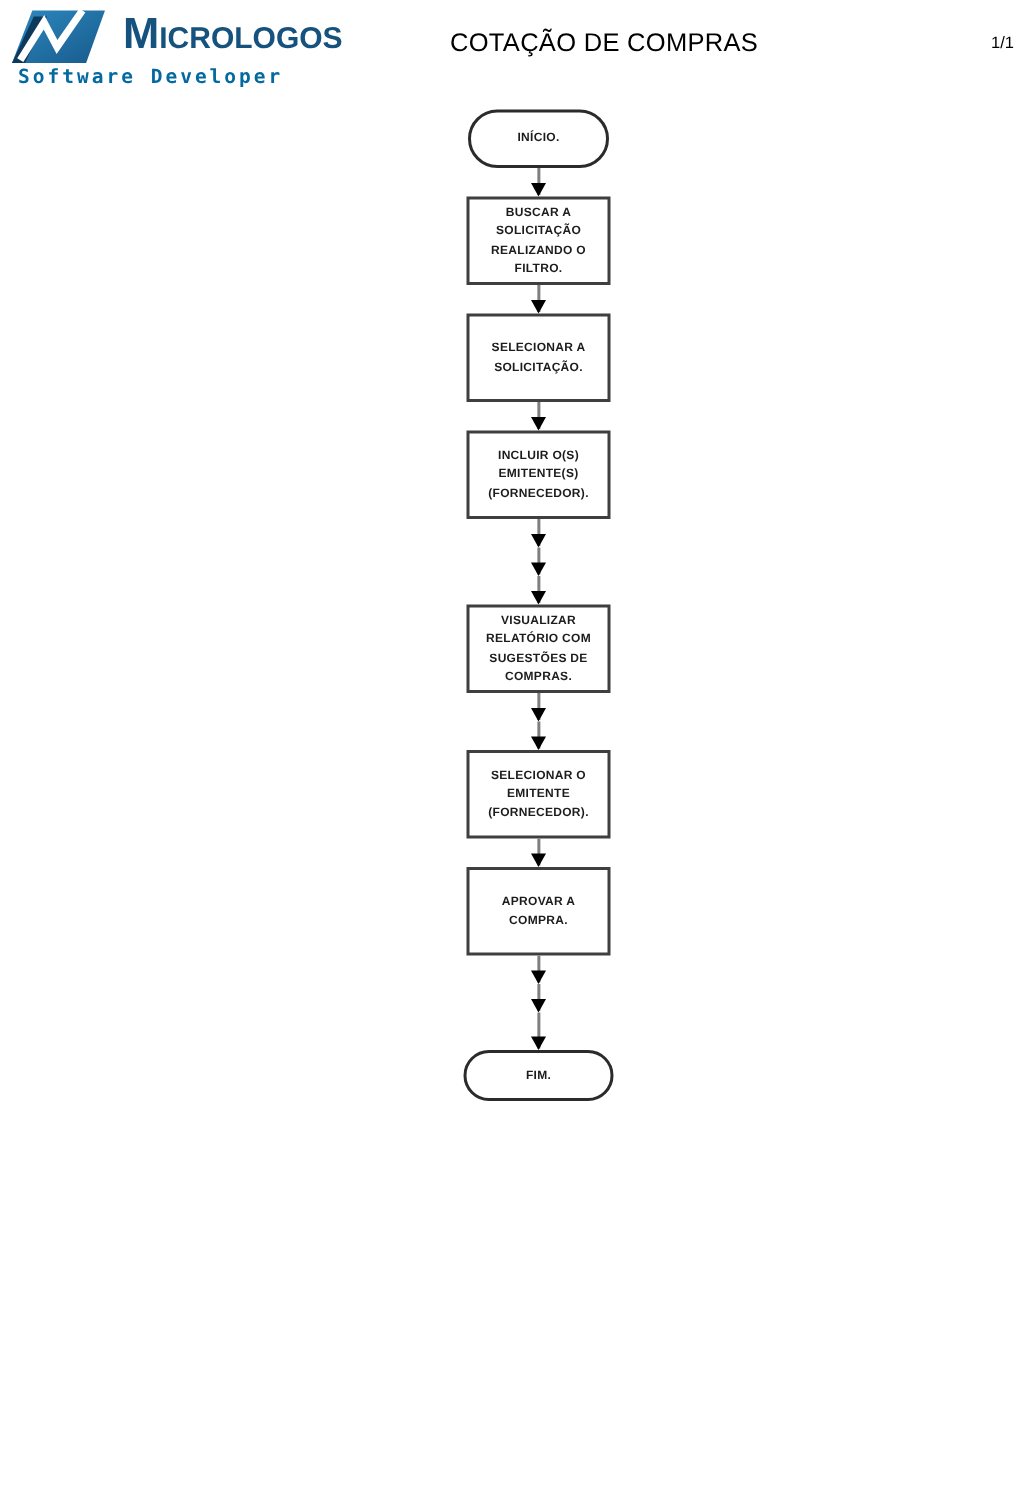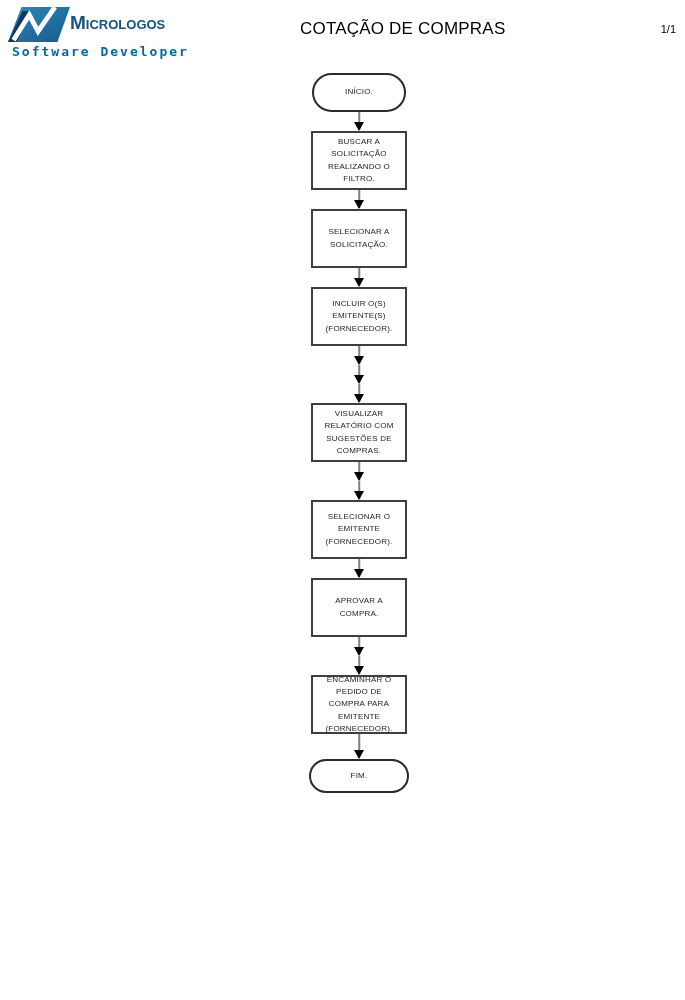--- a/index.html
+++ b/index.html
@@ -21,25 +21,25 @@
     width: 230px;
   }
   .logo-row {
     display: flex;
     align-items: flex-start;
   }
   .logo-icon { width: 62px; height: 37px; flex: 0 0 auto; }
   .brand-name {
     font-variant: small-caps;
     font-weight: bold;
-    font-size: 19px;
+    font-size: 29px;
     line-height: 30px;
     color: #16527e;
     letter-spacing: 0px;
-    margin-left: 0;
+    margin-left: 12px;
     margin-top: 2px;
   }
   .brand-tagline {
     font-family: "DejaVu Sans Mono", monospace;
     font-weight: bold;
     font-size: 13px;
     letter-spacing: 2px;
     color: #0369a1;
     margin-top: 1px;
     margin-left: 4px;
@@ -93,21 +93,21 @@
     justify-content: center;
     text-align: center;
   }
   .terminator.end {
     width: 100px;
     height: 34px;
     border-radius: 17px;
   }
   .node-label {
     font-size: 8px;
-    font-weight: normal;
+    font-weight: bold;
     color: #1c1c1c;
     line-height: 1.55;
     letter-spacing: 0.2px;
   }
   .connector {
     position: relative;
     width: 100%;
     height: 19px;
     flex: 0 0 auto;
   }
@@ -216,23 +216,20 @@
       <span class="node-label">APROVAR A COMPRA.</span>
     </div>
     <div class="connector">
       <div class="line" style="background: rgb(127, 127, 127);"></div>
       <div class="head" style="border-top-color: rgb(0, 0, 0);"></div>
     </div>
     <div class="connector">
       <div class="line" style="background: rgb(127, 127, 127);"></div>
       <div class="head" style="border-top-color: rgb(0, 0, 0);"></div>
     </div>
-    <div class="process">
-      <span class="node-label">ENCAMINHAR O PEDIDO DE COMPRA PARA EMITENTE (FORNECEDOR).</span>
-    </div>
     <div class="connector tall">
       <div class="line" style="background: rgb(127, 127, 127);"></div>
       <div class="head" style="border-top-color: rgb(0, 0, 0);"></div>
     </div>
     <div class="terminator end">
       <span class="node-label">FIM.</span>
     </div>
   </div>
 
 </body></html>

